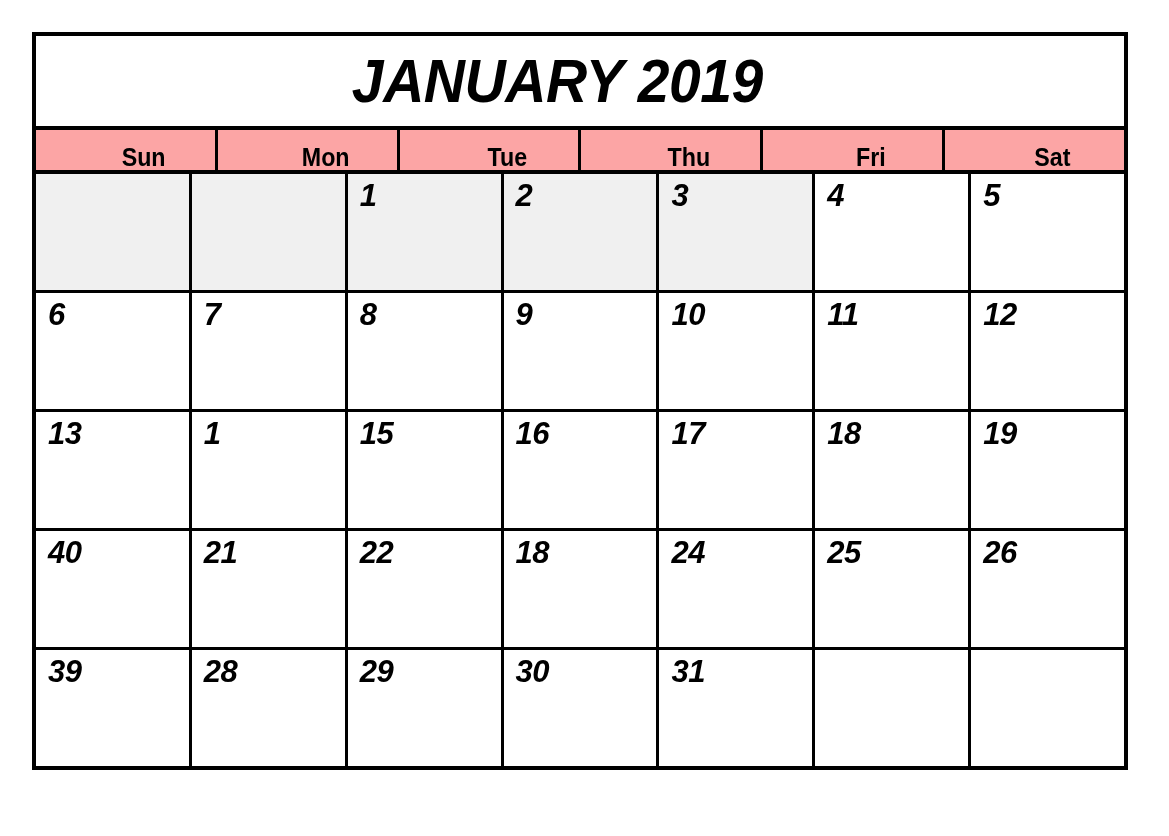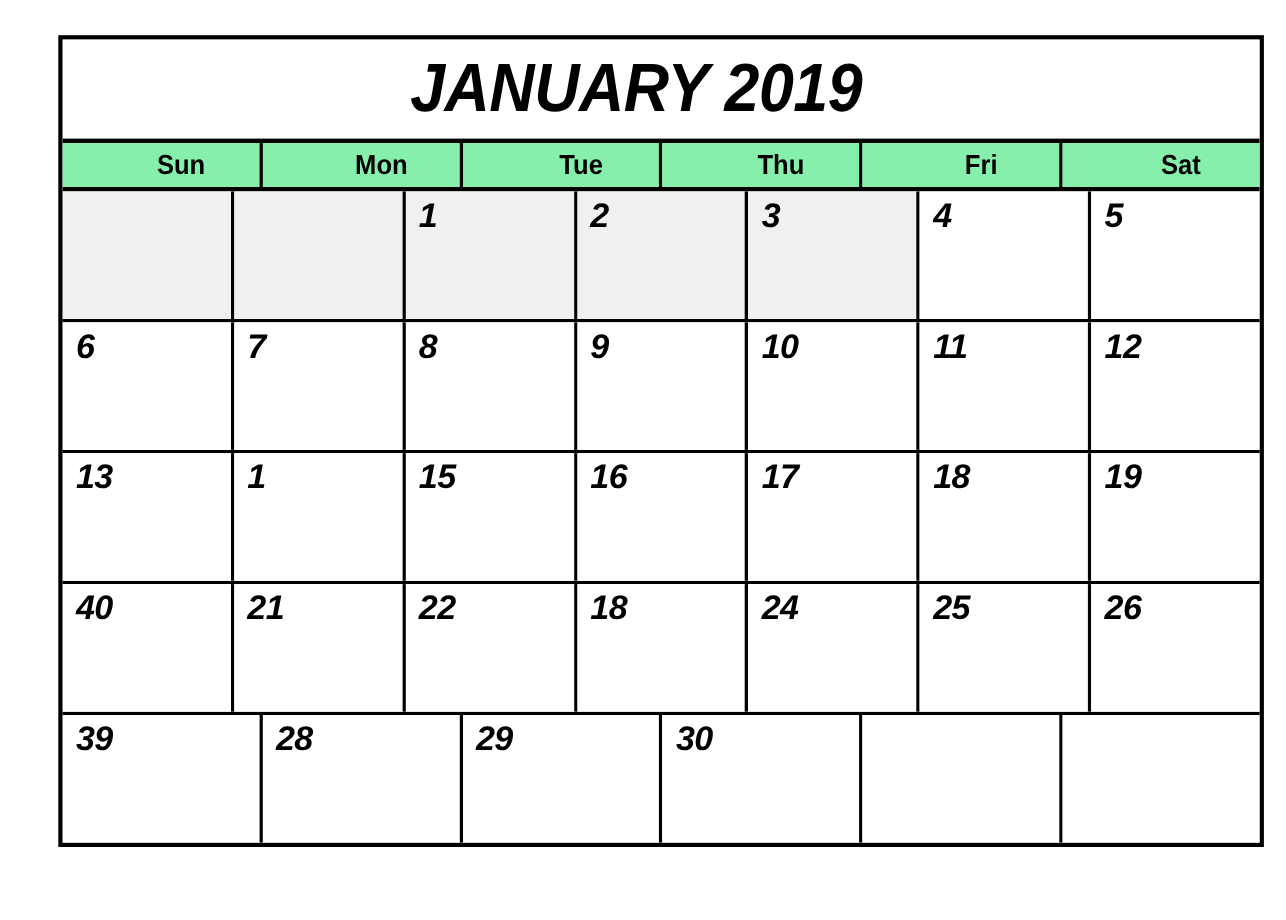--- a/index.html
+++ b/index.html
@@ -15,21 +15,20 @@
   #calendar-root {
     position:absolute;
     left:32px;
     top:32px;
     width:1096px;
     height:738px;
     border:4px solid #000000;
     background:#ffffff;
     display:flex;
     flex-direction:column;
-    margin-left:21px;
   }
 
   
   #title-block {
     height:94px;
     flex:0 0 94px;
     border-bottom:4px solid #000000;
     background:#ffffff;
     display:flex;
     align-items:center;
@@ -57,23 +56,23 @@
     height:44px;
     flex:0 0 44px;
     display:flex;
     background:#d6d6d6;
     border-bottom:4px solid #000000;
   }
 
   .weekday-cell {
     flex:1 1 0;
     display:flex;
-    align-items:center;
+    align-items:flex-end;
     justify-content:center;
-    background:#86efac;
+    background:#fca5a5;
     border-right:3px solid #000000;
     overflow:hidden;
     padding-left:36px;
   }
   .weekday-cell:last-child { border-right:none; }
 
   .weekday-label {
     font-family:"Liberation Sans Narrow","Liberation Sans", sans-serif;
     font-size:25px;
     font-weight:bold;
@@ -246,18 +245,21 @@
         </div>
         <div class="day-cell">
           <span class="day-number">28</span>
         </div>
         <div class="day-cell">
           <span class="day-number">29</span>
         </div>
         <div class="day-cell">
           <span class="day-number">30</span>
         </div>
+        <div class="day-cell">
+          <span class="day-number">31</span>
+        </div>
         <div class="day-cell"></div>
         <div class="day-cell"></div>
       </div>
     </div>
 
 </div>
 
 </body></html>

